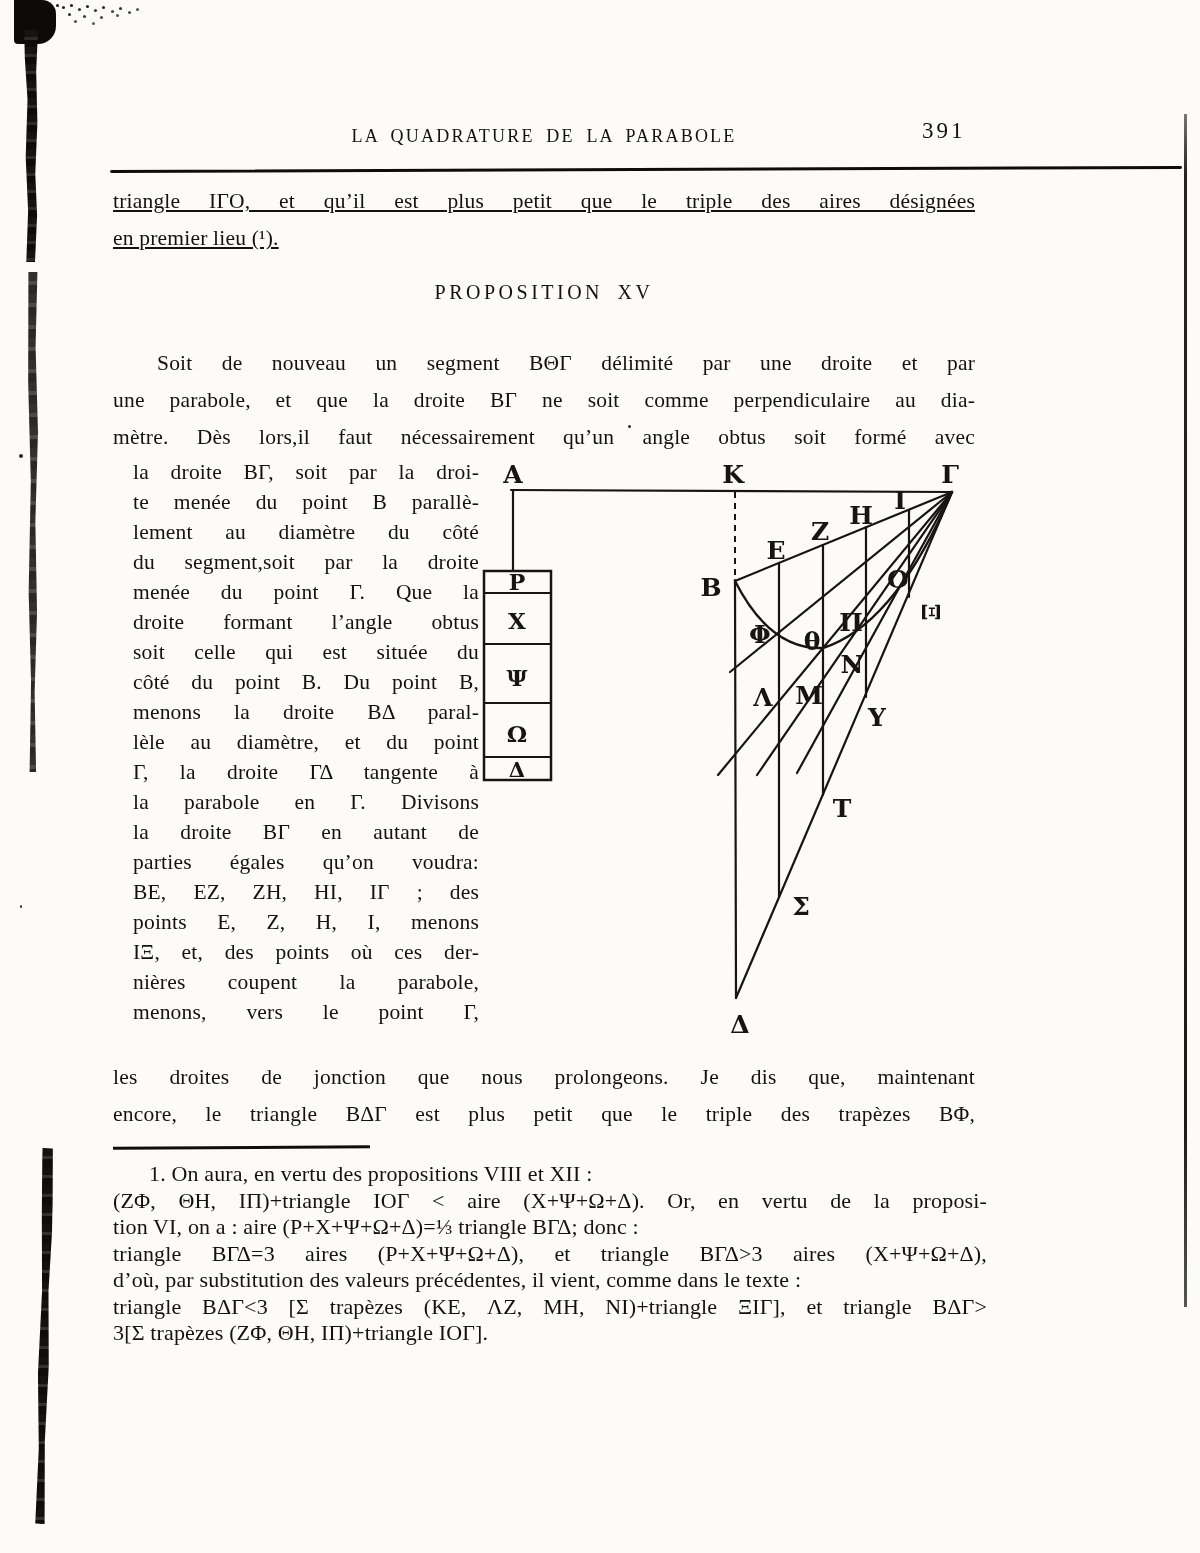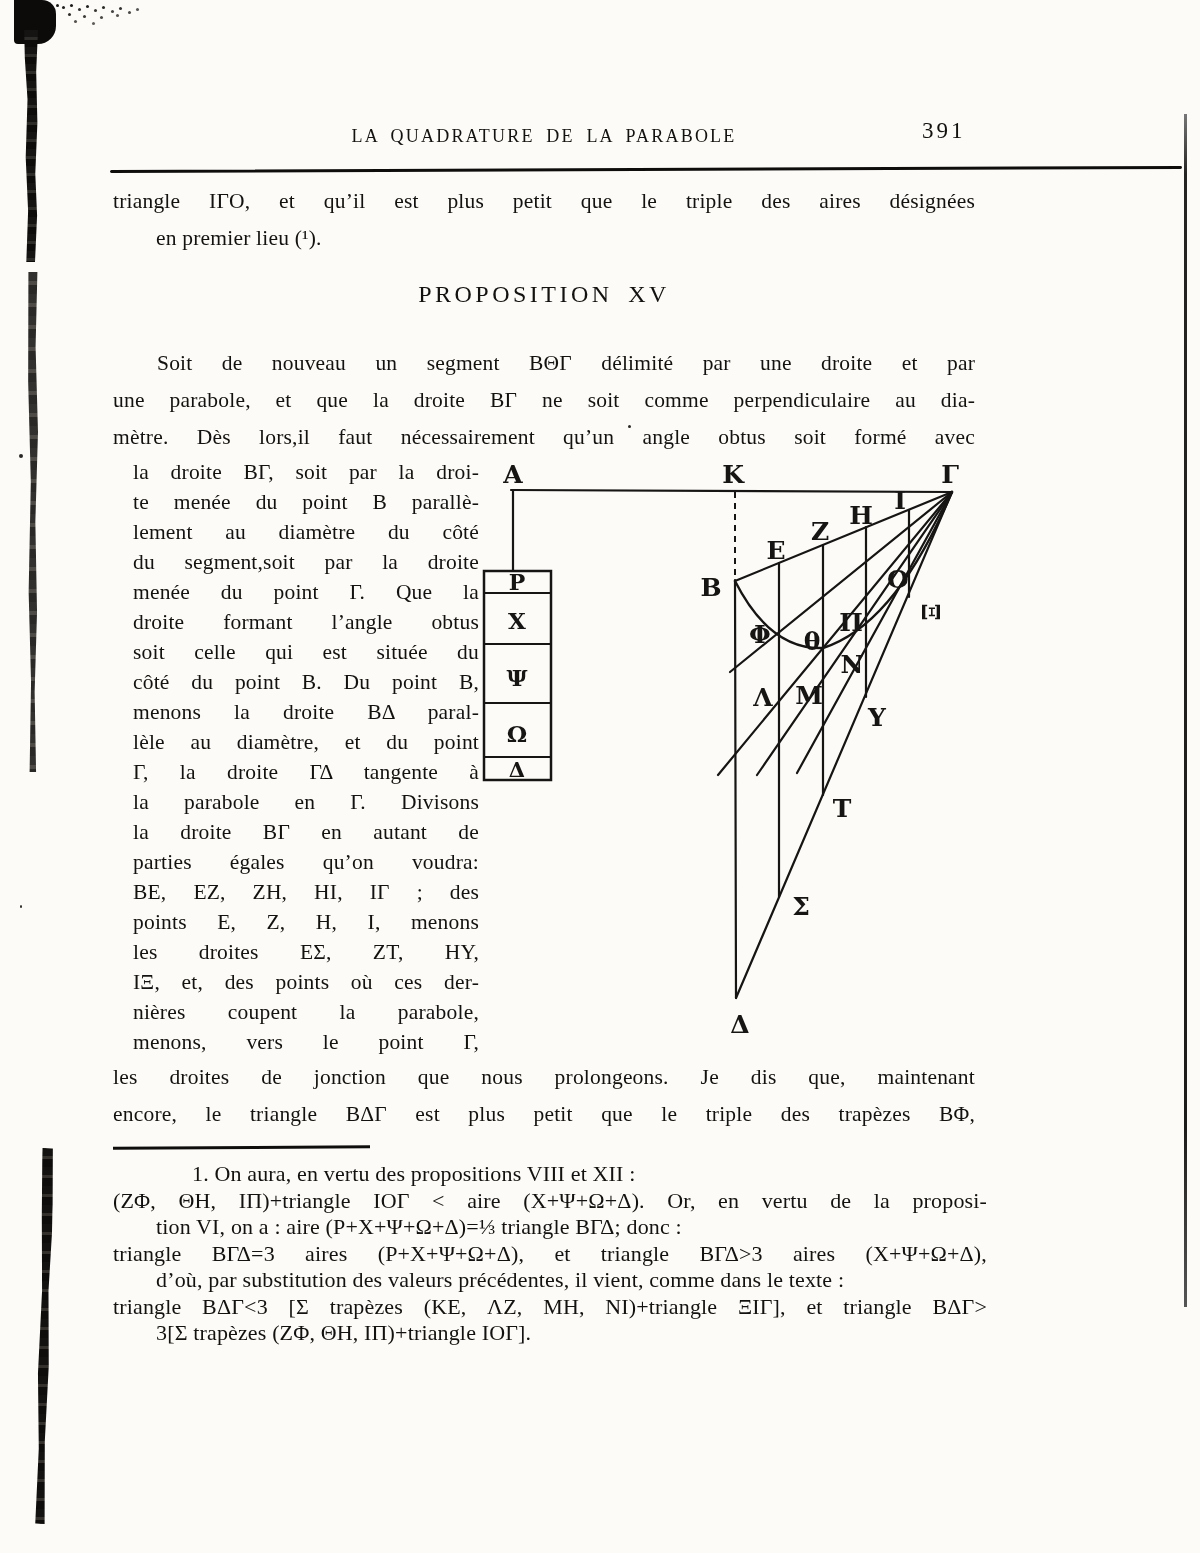--- a/index.html
+++ b/index.html
@@ -17,25 +17,25 @@
   }
   .page-number{top:118px;left:922px;font-size:23px;letter-spacing:3px;}
   .header-rule{
     top:168px;left:110px;width:1072px;height:3px;background:#0e0d0c;
     transform:rotate(-0.22deg);border-radius:2px;
   }
   
   .bodytext{font-size:21.5px;line-height:37px;letter-spacing:0.2px;}
   .ln{white-space:normal;}
   .jl{text-align:justify;text-align-last:justify;}
-  .nl{text-align:left;margin-left:43px;}
-  .intro{top:183px;left:113px;width:862px;}
+  .nl{text-align:left;}
+  .intro{top:183px;left:113px;width:862px;text-decoration:underline;}
   .prop-heading{
     top:281px;left:113px;width:862px;text-align:center;
-    font-size:24px;letter-spacing:3.5px;word-spacing:6px;
+    font-size:20px;letter-spacing:3.5px;word-spacing:6px;
   }
   .para1{top:345px;left:113px;width:862px;}
   .para1 .ln:first-child{text-indent:44px;}
   .leftcol{top:457px;left:113px;width:346px;font-size:21.5px;line-height:30px;letter-spacing:0.2px;margin-left:20px;}
   .para2{top:1059px;left:113px;width:862px;}
   
   .fn-rule{
     top:1146px;left:113px;width:257px;height:3px;background:#0f0e0d;
     transform:rotate(-0.35deg);
   }
@@ -121,21 +121,20 @@
   <div class="ln jl">soit celle qui est située du</div>
   <div class="ln jl">côté du point B. Du point B,</div>
   <div class="ln jl">menons la droite BΔ paral-</div>
   <div class="ln jl">lèle au diamètre, et du point</div>
   <div class="ln jl">Γ, la droite ΓΔ tangente à</div>
   <div class="ln jl">la parabole en Γ. Divisons</div>
   <div class="ln jl">la droite BΓ en autant de</div>
   <div class="ln jl">parties égales qu’on voudra:</div>
   <div class="ln jl">BE, EZ, ZH, HI, IΓ ; des</div>
   <div class="ln jl">points E, Z, H, I, menons</div>
-  <div class="ln jl">les droites ΕΣ, ZT, HY,</div>
   <div class="ln jl">IΞ, et, des points où ces der-</div>
   <div class="ln jl">nières coupent la parabole,</div>
   <div class="ln jl">menons, vers le point Γ,</div>
 </div>
 
 <svg id="fig" class="abs" width="740" height="605" viewBox="455 448 740 605">
     <rect x="484" y="571" width="67" height="209" fill="none" stroke="#161514" stroke-width="2.5"></rect>
     <line x1="511" y1="490" x2="952" y2="492" stroke="#161514" stroke-width="2.2" stroke-linecap="round"></line>
     <line x1="513" y1="490" x2="513" y2="571" stroke="#161514" stroke-width="2.2" stroke-linecap="round"></line>
     <line x1="735" y1="581" x2="952" y2="492" stroke="#161514" stroke-width="2.2" stroke-linecap="round"></line>

